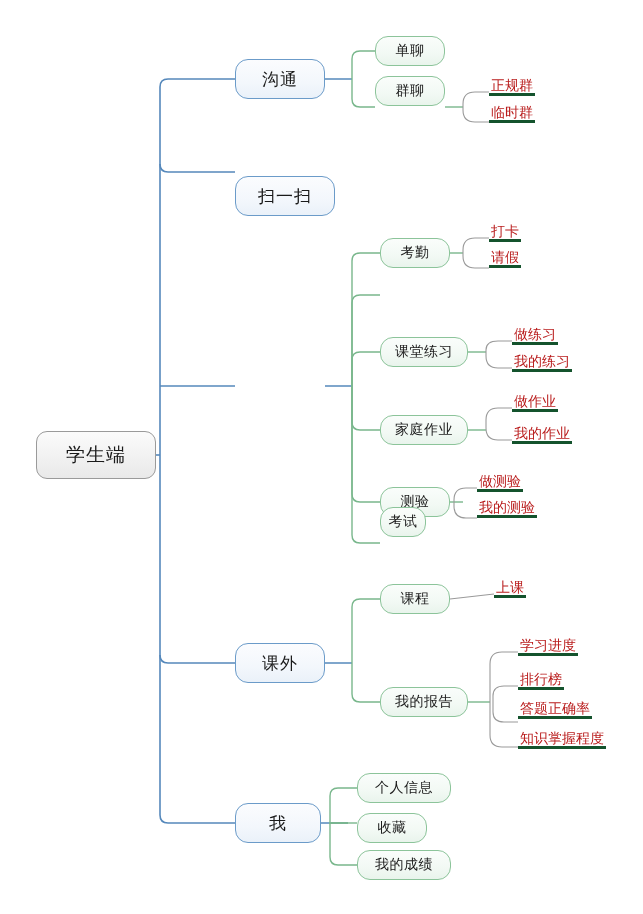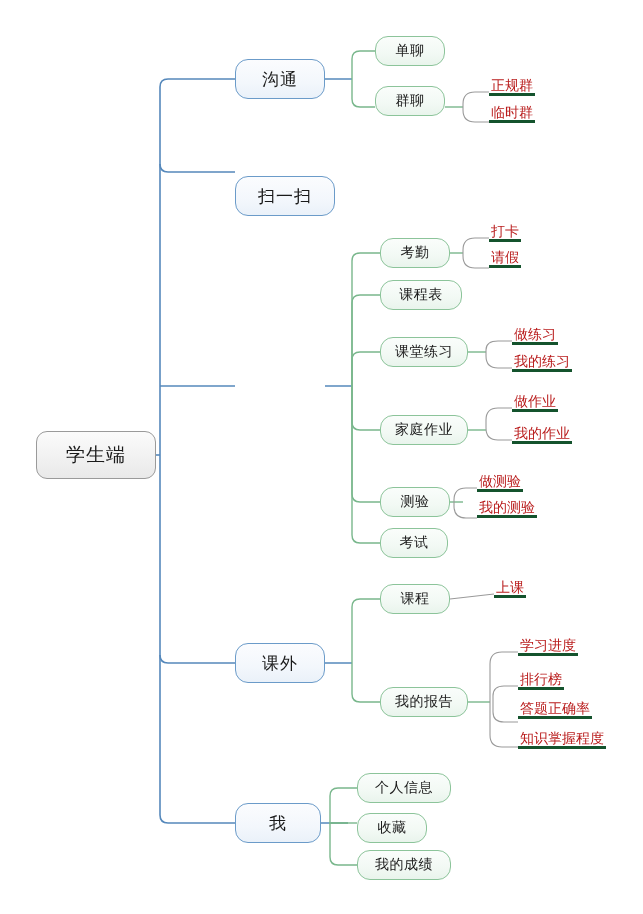--- a/index.html
+++ b/index.html
@@ -157,40 +157,37 @@
   <div class="node lvl2" style="left:235px;top:643px;width:90px;height:40px;">
     <span>课外</span>
   </div>
   <div class="node lvl2" style="left:235px;top:803px;width:86px;height:40px;">
     <span>我</span>
   </div>
 
   <div class="node lvl3" style="left:375px;top:36px;width:70px;height:30px;">
     <span>单聊</span>
   </div>
-  <div class="node lvl3" style="left:375px;top:86px;width:70px;height:30px;">
+  <div class="node lvl3" style="left:375px;top:76px;width:70px;height:30px;">
     <span>群聊</span>
   </div>
 
   <div class="node lvl3" style="left:380px;top:238px;width:70px;height:30px;">
     <span>考勤</span>
   </div>
-  <div class="node lvl3" style="left:380px;top:280px;width:82px;height:30px;">
-    <span>课程表</span>
-  </div>
   <div class="node lvl3" style="left:380px;top:337px;width:88px;height:30px;">
     <span>课堂练习</span>
   </div>
   <div class="node lvl3" style="left:380px;top:415px;width:88px;height:30px;">
     <span>家庭作业</span>
   </div>
   <div class="node lvl3" style="left:380px;top:487px;width:70px;height:30px;">
     <span>测验</span>
   </div>
-  <div class="node lvl3" style="left:380px;top:528px;width:68px;height:30px;">
+  <div class="node lvl3" style="left:380px;top:507px;width:46px;height:30px;">
     <span>考试</span>
   </div>
 
   <div class="node lvl3" style="left:380px;top:584px;width:70px;height:30px;">
     <span>课程</span>
   </div>
   <div class="node lvl3" style="left:380px;top:687px;width:88px;height:30px;">
     <span>我的报告</span>
   </div>
 

